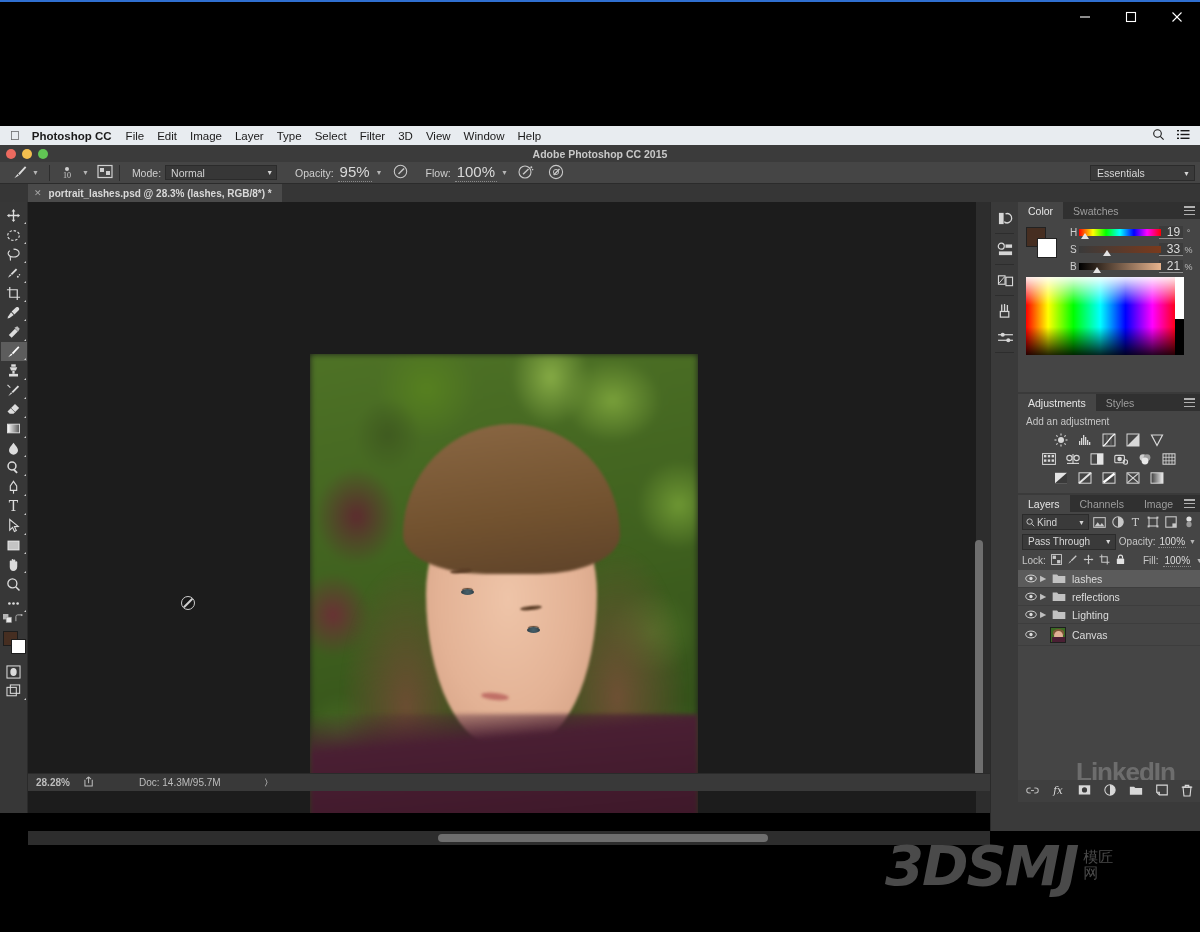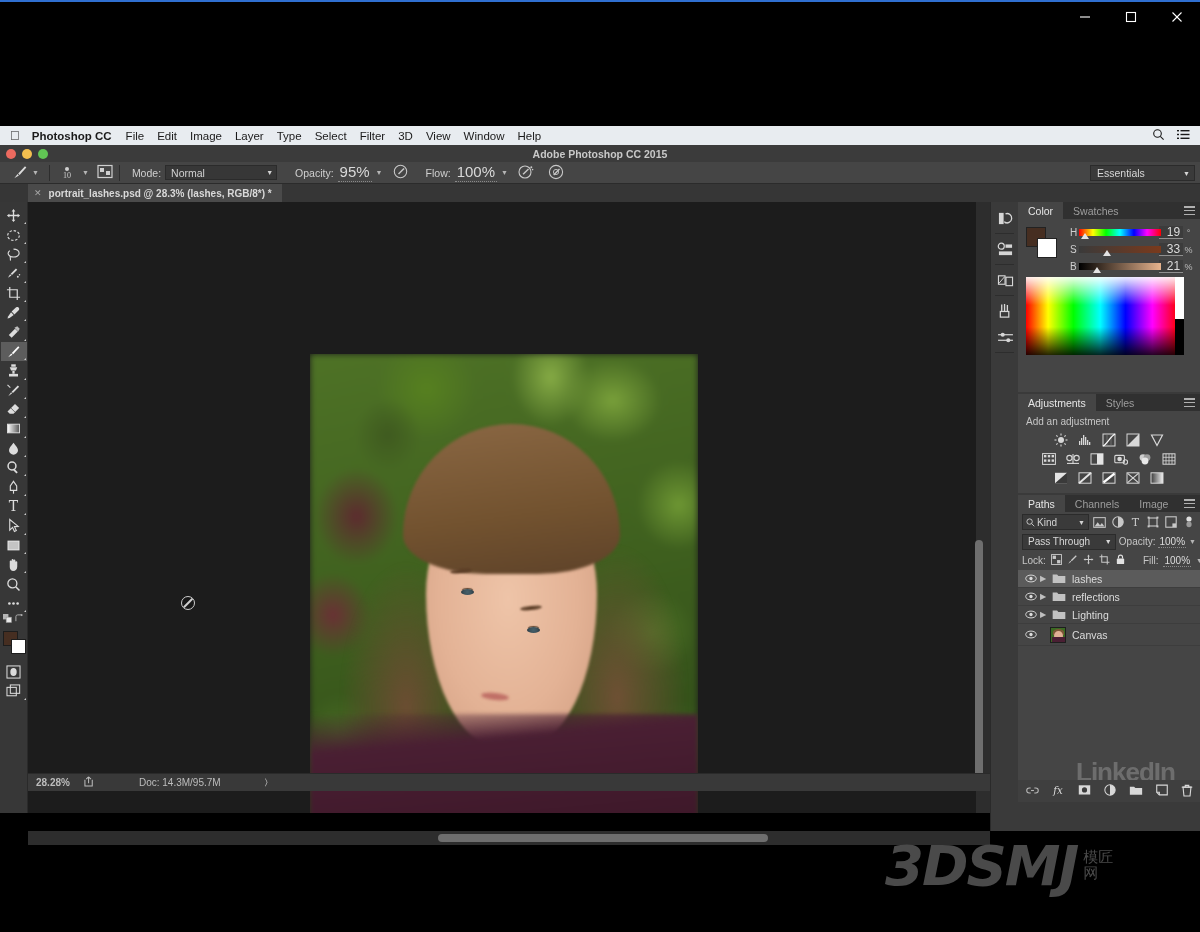--- a/index.html
+++ b/index.html
@@ -876,21 +876,21 @@
                   </defs>
                   <rect x="1" y="0.8" width="12" height="10.4" fill="url(#gm)" stroke="#d8d8d8" stroke-width="1"></rect>
                 </svg>
             </span>
           </div>
         </div>
       </div>
 
       <div id="layers-panel">
         <div class="panel-tabs">
-          <div class="ptab active">Paths</div>
+          <div class="ptab active">Layers</div>
           <div class="ptab">Channels</div>
           <div class="ptab">Image</div>
           <div class="pmenu">
               <i></i>
               <i></i>
               <i></i>
             </div>
         </div>
         <div class="panel-body" id="layers-body" style="position:relative;">
 

